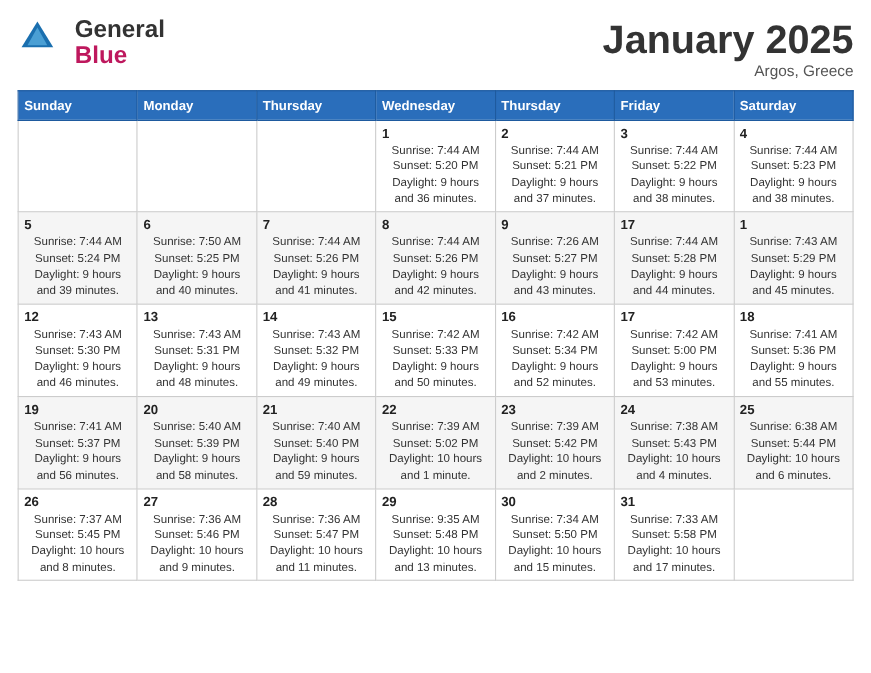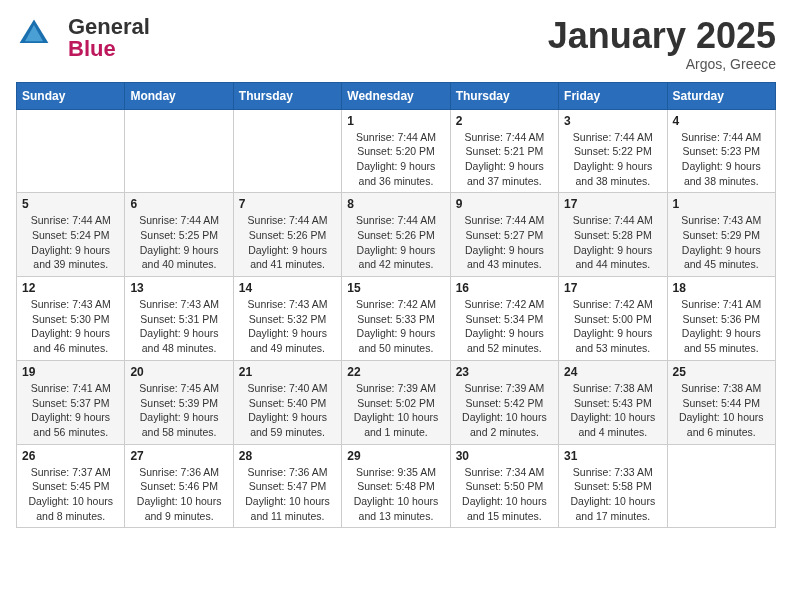--- a/index.html
+++ b/index.html
@@ -149,39 +149,39 @@
       </tr>
       <tr>
         <td>
           <div class="day-num">5</div>
           <div class="day-info">Sunrise: 7:44 AM
 Sunset: 5:24 PM
 Daylight: 9 hours and 39 minutes.</div>
         </td>
         <td>
           <div class="day-num">6</div>
-          <div class="day-info">Sunrise: 7:44 AM
+          <div class="day-info">Sunrise: 7:50 AM
 Sunset: 5:25 PM
 Daylight: 9 hours and 40 minutes.</div>
         </td>
         <td>
           <div class="day-num">7</div>
           <div class="day-info">Sunrise: 7:44 AM
 Sunset: 5:26 PM
 Daylight: 9 hours and 41 minutes.</div>
         </td>
         <td>
           <div class="day-num">8</div>
           <div class="day-info">Sunrise: 7:44 AM
 Sunset: 5:26 PM
 Daylight: 9 hours and 42 minutes.</div>
         </td>
         <td>
           <div class="day-num">9</div>
-          <div class="day-info">Sunrise: 7:44 AM
+          <div class="day-info">Sunrise: 7:26 AM
 Sunset: 5:27 PM
 Daylight: 9 hours and 43 minutes.</div>
         </td>
         <td>
           <div class="day-num">17</div>
           <div class="day-info">Sunrise: 7:44 AM
 Sunset: 5:28 PM
 Daylight: 9 hours and 44 minutes.</div>
         </td>
         <td>
@@ -237,21 +237,21 @@
       </tr>
       <tr>
         <td>
           <div class="day-num">19</div>
           <div class="day-info">Sunrise: 7:41 AM
 Sunset: 5:37 PM
 Daylight: 9 hours and 56 minutes.</div>
         </td>
         <td>
           <div class="day-num">20</div>
-          <div class="day-info">Sunrise: 7:45 AM
+          <div class="day-info">Sunrise: 5:40 AM
 Sunset: 5:39 PM
 Daylight: 9 hours and 58 minutes.</div>
         </td>
         <td>
           <div class="day-num">21</div>
           <div class="day-info">Sunrise: 7:40 AM
 Sunset: 5:40 PM
 Daylight: 9 hours and 59 minutes.</div>
         </td>
         <td>
@@ -267,21 +267,21 @@
 Daylight: 10 hours and 2 minutes.</div>
         </td>
         <td>
           <div class="day-num">24</div>
           <div class="day-info">Sunrise: 7:38 AM
 Sunset: 5:43 PM
 Daylight: 10 hours and 4 minutes.</div>
         </td>
         <td>
           <div class="day-num">25</div>
-          <div class="day-info">Sunrise: 7:38 AM
+          <div class="day-info">Sunrise: 6:38 AM
 Sunset: 5:44 PM
 Daylight: 10 hours and 6 minutes.</div>
         </td>
       </tr>
       <tr>
         <td>
           <div class="day-num">26</div>
           <div class="day-info">Sunrise: 7:37 AM
 Sunset: 5:45 PM
 Daylight: 10 hours and 8 minutes.</div>

